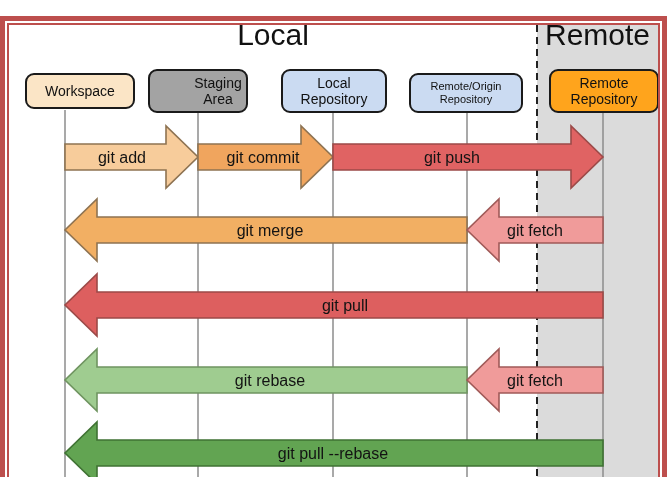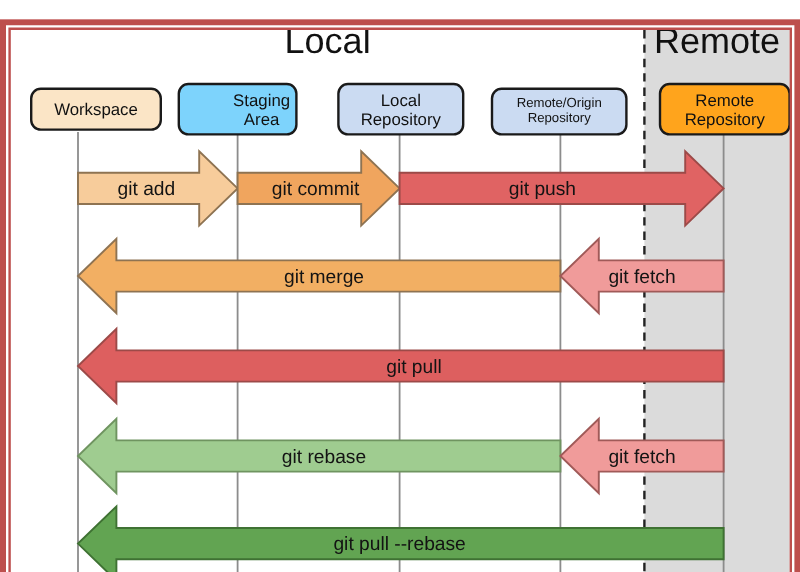--- a/index.html
+++ b/index.html
@@ -63,21 +63,21 @@
       <text x="270" y="369.5" class="arrow-label">git rebase</text>
       <polygon points="603,351 499,351 499,333 467,364 499,395 499,377 603,377" fill="#f09b9a" stroke="#a05a58" class="arrow-poly"></polygon>
       <text x="535" y="369.5" class="arrow-label">git fetch</text>
       <polygon points="603,424 97,424 97,406 65,437 97,468 97,450 603,450" fill="#62a452" stroke="#3f7233" class="arrow-poly"></polygon>
       <text x="333" y="442.5" class="arrow-label">git pull --rebase</text>
     </svg>
 
   <div class="hbox box-1" style="background: rgb(251, 229, 198);">
     <span>Workspace</span>
   </div>
-  <div class="hbox box-2" style="background: #7dd3fc; padding-left: 40px;">
+  <div class="hbox box-2" style="background: #a3a3a3; padding-left: 40px;">
     <span>Staging
 Area</span>
   </div>
   <div class="hbox box-3" style="background: rgb(203, 219, 242);">
     <span>Local
 Repository</span>
   </div>
   <div class="hbox box-4" style="background: rgb(203, 219, 242);">
     <span>Remote/Origin
 Repository</span>

